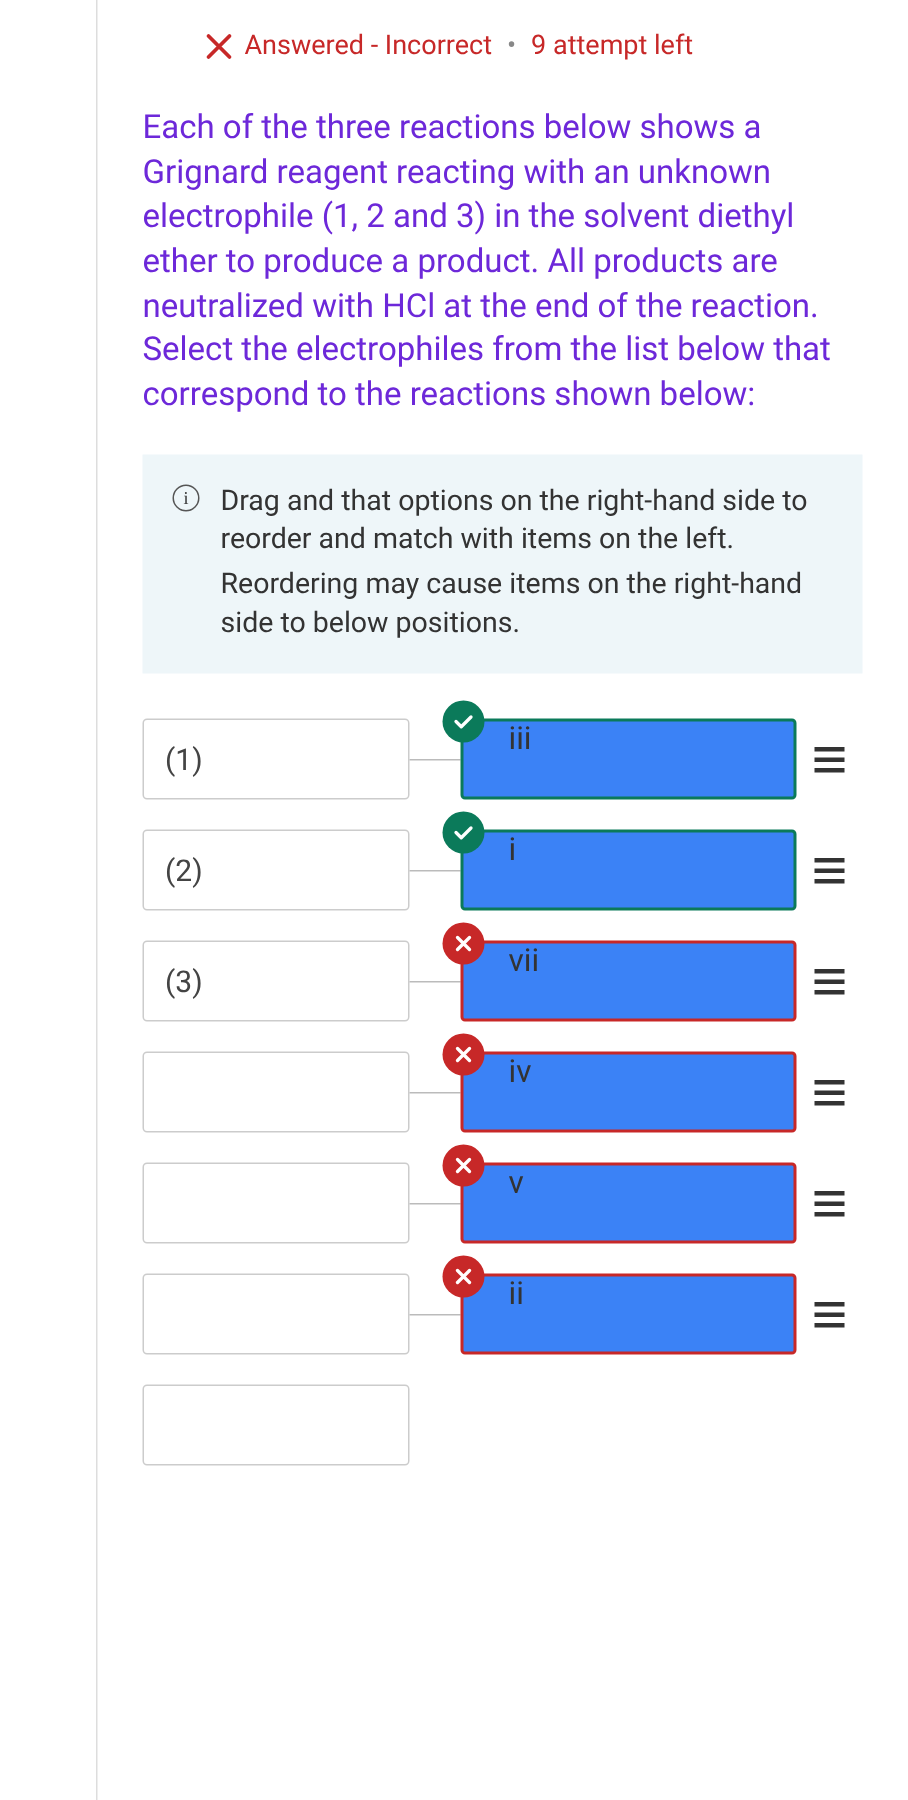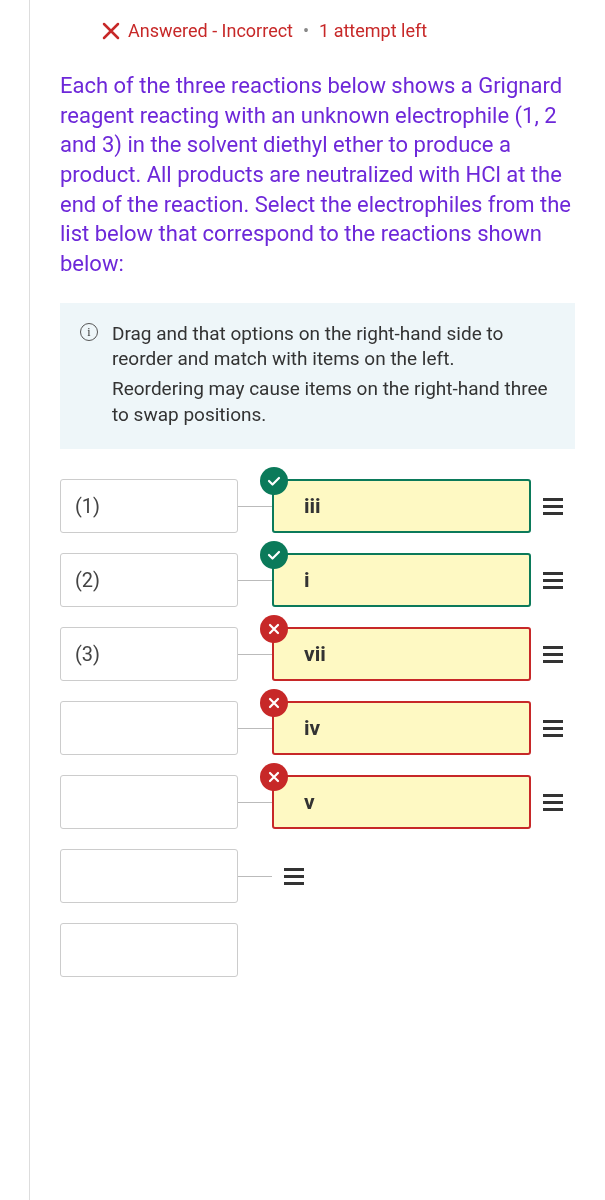--- a/index.html
+++ b/index.html
@@ -4,21 +4,21 @@
 <style>
   * { box-sizing: border-box; margin: 0; padding: 0; }
   body {
     font-family: -apple-system, BlinkMacSystemFont, "Segoe UI", Roboto, sans-serif;
     background: #fff;
     width: 605px;
     color: #333;
   }
   .container {
     border-left: 1px solid #ddd;
-    margin-left: 29px;
+    margin-left: 64px;
     min-height: 1200px;
   }
   .status-bar {
     display: flex;
     align-items: center;
     padding: 20px 20px 20px 72px;
     gap: 8px;
     color: #c72828;
     font-size: 18px;
   }
@@ -96,27 +96,25 @@
     flex: 1;
     display: flex;
     align-items: center;
   }
   .right-item {
     border: 2px solid;
     border-radius: 3px;
     height: 54px;
     flex: 1;
     display: flex;
-    align-items: center;
     padding: 0 14px 0 30px;
     font-size: 21px;
     color: #333;
-    background: #fef9c3;
+    background: #3b82f6;
     position: relative;
-    font-weight: bold;
   }
   .right-item.correct { border-color: #0b7a5a; }
   .right-item.incorrect { border-color: #c72828; }
   .badge {
     position: absolute;
     left: -14px;
     top: -14px;
     width: 28px;
     height: 28px;
     border-radius: 50%;
@@ -152,33 +150,33 @@
 
 <div class="container">
   <div class="status-bar">
     <span class="x-icon">
       <svg width="18" height="18" viewBox="0 0 18 18">
           <path d="M2 2 L16 16 M16 2 L2 16" stroke="#c72828" stroke-width="2.5" stroke-linecap="round"></path>
         </svg>
     </span>
     <span>Answered - Incorrect</span>
     <span class="bullet">•</span>
-    <span>1 attempt left</span>
+    <span>9 attempt left</span>
   </div>
 
   <div class="content">
     <p class="question-text">Each of the three reactions below shows a Grignard reagent reacting with an unknown electrophile (1, 2 and 3) in the solvent diethyl ether to produce a product. All products are neutralized with HCl at the end of the reaction. Select the electrophiles from the list below that correspond to the reactions shown below:</p>
 
     <div class="info-box">
       <div class="info-icon-wrap">
         <div class="info-icon">i</div>
       </div>
       <div class="info-text">
         <p>Drag and that options on the right-hand side to reorder and match with items on the left.</p>
-        <p>Reordering may cause items on the right-hand three to swap positions.</p>
+        <p>Reordering may cause items on the right-hand side to below positions.</p>
       </div>
     </div>
 
     <div class="match-area">
       <div class="left-col">
         <div class="left-item">
             <span>(1)</span>
           </div>
         <div class="left-item">
             <span>(2)</span>
@@ -304,20 +302,28 @@
                   <span></span>
                   <span></span>
                 </div>
               </div>
           </div>
         </div>
 
         <div class="right-row">
           <div class="connector"></div>
           <div class="right-item-wrap">
+            <div class="right-item incorrect">
+              <div class="badge incorrect">
+                <svg width="14" height="14" viewBox="0 0 14 14">
+                    <path d="M3 3 L11 11 M11 3 L3 11" stroke="#fff" stroke-width="2.2" stroke-linecap="round"></path>
+                  </svg>
+              </div>
+              <span>ii</span>
+            </div>
             <div class="drag-handle">
                 <div class="bars">
                   <span></span>
                   <span></span>
                   <span></span>
                 </div>
               </div>
           </div>
         </div>
 

